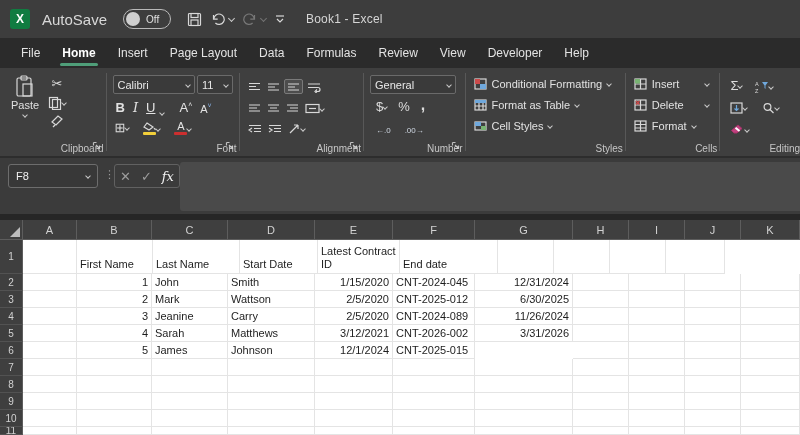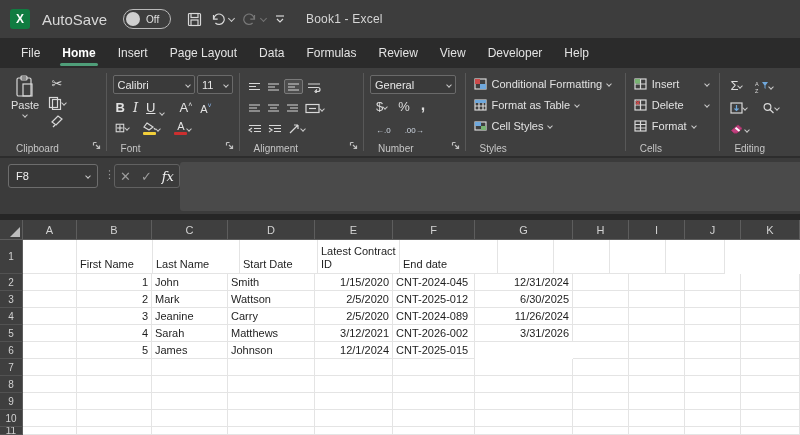--- a/index.html
+++ b/index.html
@@ -28,21 +28,21 @@
   
   .menubar{height:30px;background:#2b2b2b;display:flex;align-items:center;padding-left:10px}
   .mtab{padding:0 11px;height:30px;display:flex;align-items:center;color:#e3e3e3;font-size:12px;position:relative;cursor:default}
   .mtab.active{color:#fff;font-weight:bold}
   .mtab.active::after{content:"";position:absolute;left:9px;right:9px;bottom:2px;height:3px;background:#4f9e79;border-radius:2px}
 
   
   .ribbon{height:90px;background:#3f3f3f;border-bottom:2px solid #2d2d2d;display:flex;padding-left:4px}
   .rgroup{position:relative;padding-top:5px}
   .gdiv{width:1px;background:#585858;margin:5px 2px}
-  .glabel{position:absolute;bottom:2px;left:12px;right:0;text-align:left;font-size:10px;color:#c6c6c6}
+  .glabel{position:absolute;bottom:2px;left:12px;right:0;text-align:right;font-size:10px;color:#c6c6c6}
   .launcher{position:absolute;bottom:4px;right:3px;opacity:.85}
   .icn{stroke:#d8d8d8;fill:none;stroke-width:1.2}
   .rrow{display:flex;align-items:flex-end;height:21px;gap:2px;padding:0 4px}
   .ibtn{display:flex;align-items:center;justify-content:center;padding:1px 2px;color:#dcdcdc}
   .sel{border:1px solid #7a7a7a;background:#4d4d4d;border-radius:2px}
   .combo{height:19px;background:#3a3a3a;border:1px solid #6a6a6a;border-radius:2px;display:flex;align-items:center;
          padding:0 4px;color:#e8e8e8;font-size:11px;justify-content:space-between}
   .minichev{width:4px;height:4px;border-right:1.2px solid #c9c9c9;border-bottom:1.2px solid #c9c9c9;transform:rotate(45deg)}
   .bigpaste{width:42px;display:flex;flex-direction:column;align-items:center;color:#e0e0e0;padding-top:2px}
   .clip-col{display:flex;flex-direction:column;justify-content:flex-start;gap:3px;padding-top:2px}

